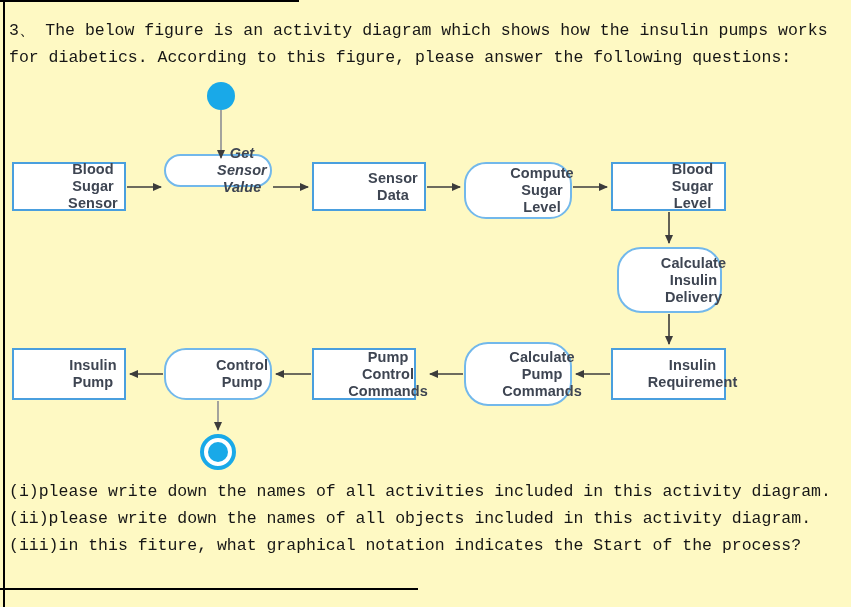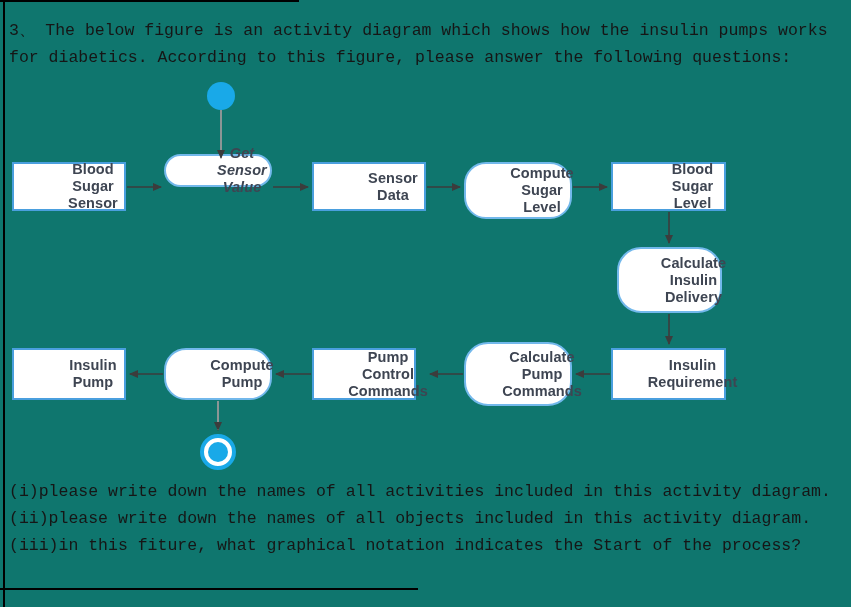--- a/index.html
+++ b/index.html
@@ -1,17 +1,17 @@
 <!DOCTYPE html>
 <html style="--object-border: #4A9FDE; --activity-border: #72B8EB; --terminal-fill: #19A9E8; --label-text: #3E4552; --arrow: #3C3C3C; --connector: #9A9A9A; --frame: #000000; --body-text: #161616;"><head>
 <meta charset="utf-8">
 <style>
   html,body{margin:0;padding:0;background:#ffffff;}
   .page{
-    position:relative;width:851px;height:607px;background:#0f766e;
+    position:relative;width:851px;height:607px;background:#fef9c3;
     font-family:"Liberation Sans",sans-serif;overflow:hidden;
   }
   
   .frame{position:absolute;background:var(--frame,#000);}
   .frame-left{left:3px;top:0;width:2px;height:607px;}
   .frame-top{left:0;top:0;width:299px;height:2px;}
   .frame-bottom{left:0;top:588px;width:418px;height:2px;}
 
   
   .qtext{
@@ -79,21 +79,21 @@
 Insulin
 Delivery</div>
 
     <div class="node obj" style="left:611px;top:348px;width:115px;height:52px;">Insulin
 Requirement</div>
     <div class="node act" style="left:464px;top:342px;width:108px;height:64px;border-radius:24px;">Calculate
 Pump
 Commands</div>
     <div class="node obj" style="left:312px;top:348px;width:104px;height:52px;">Pump Control
 Commands</div>
-    <div class="node act" style="left:164px;top:348px;width:108px;height:52px;">Compute
+    <div class="node act" style="left:164px;top:348px;width:108px;height:52px;">Control
 Pump</div>
     <div class="node obj" style="left:12px;top:348px;width:114px;height:52px;">Insulin
 Pump</div>
 
     <div class="terminal-end">
       <div class="terminal-end-inner"></div>
     </div>
 
     <svg class="arrows" width="851" height="607">
       <defs>

